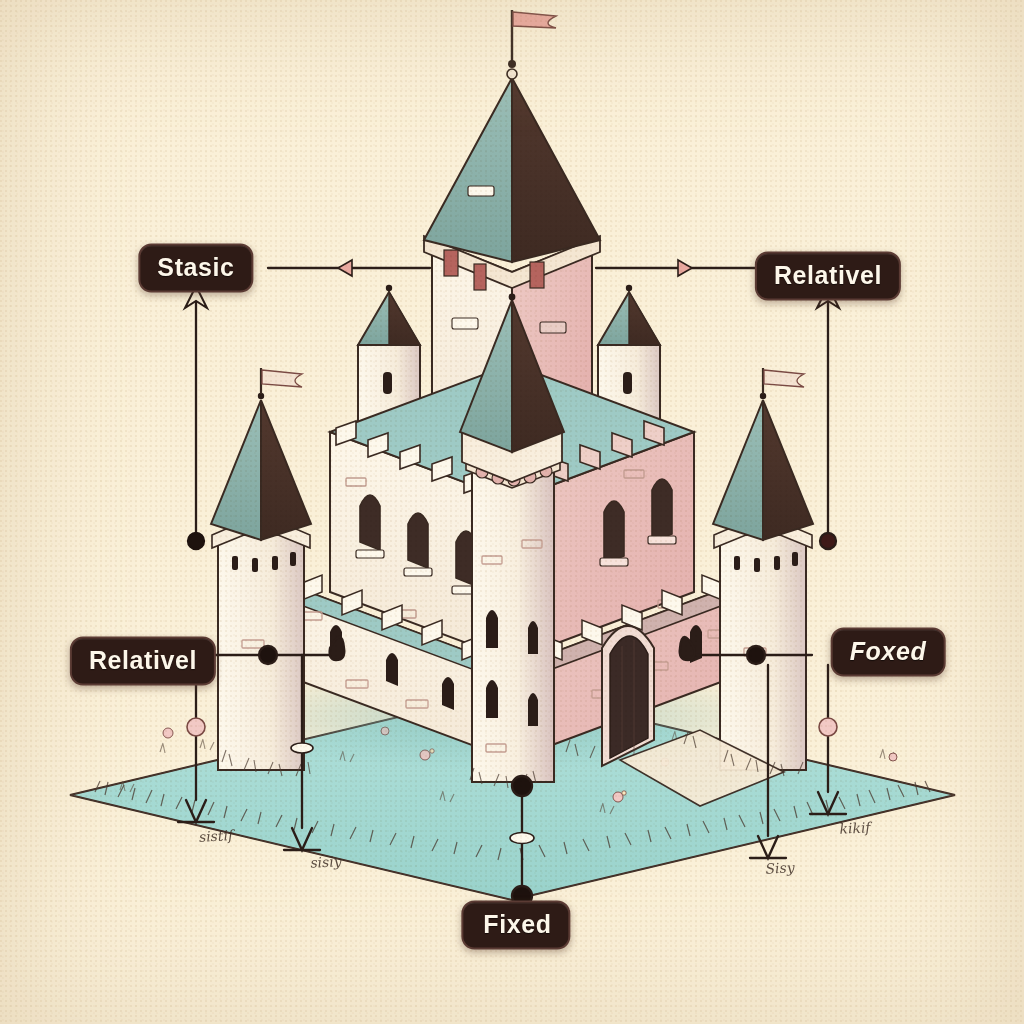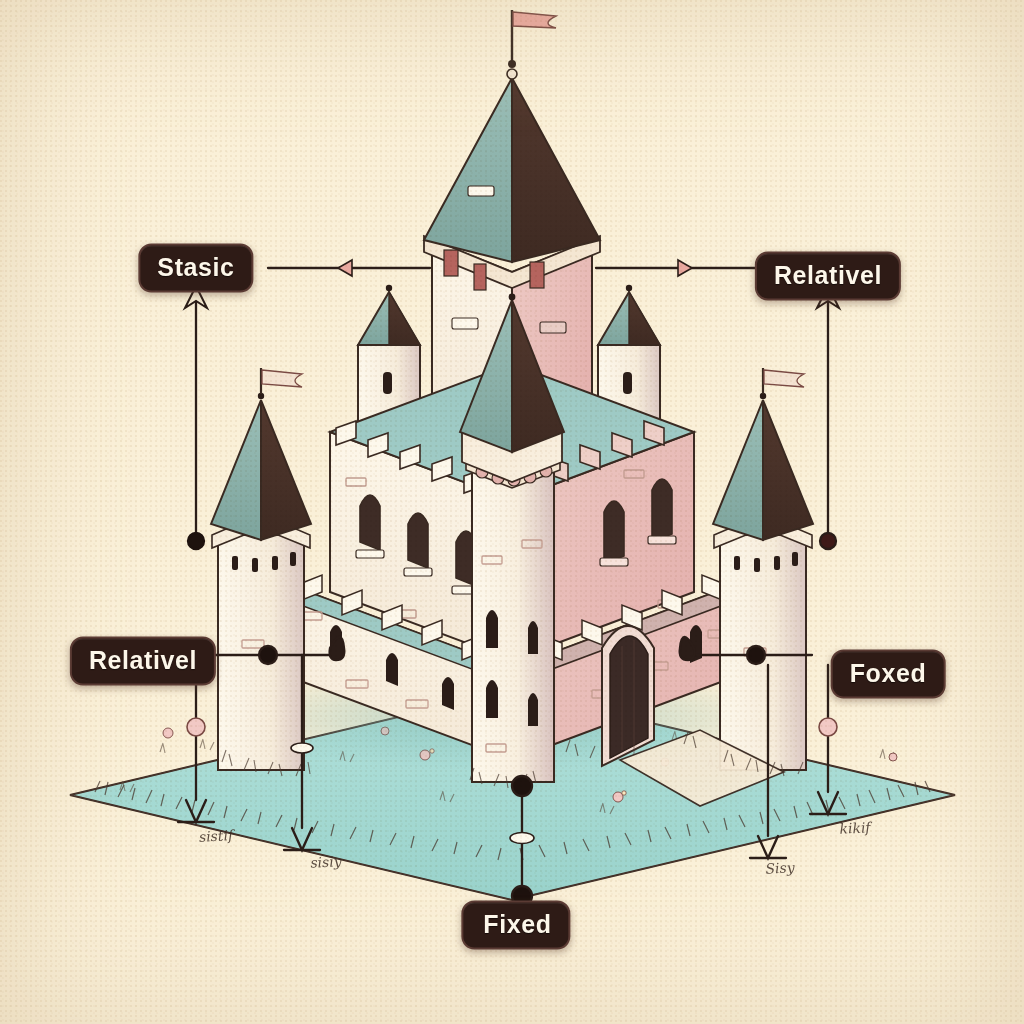--- a/index.html
+++ b/index.html
@@ -428,21 +428,21 @@
 
   <div class="paper-tex"></div>
   <div class="vig"></div>
 
   <div class="label" style="left:196px;top:268px;">Stasic</div>
 
   <div class="label" style="left:828px;top:268px;margin-top:8px;">Relativel</div>
 
   <div class="label" style="left:143px;top:661px;">Relativel</div>
 
-  <div class="label" style="left:888px;top:674px;">Foxed</div>
+  <div class="label" style="left:888px;top:652px;font-style:italic;">Foxed</div>
 
   <div class="label" style="left:516px;top:925px;padding-left:20px;">Fixed</div>
 
   <div class="scrib" style="left:216px;top:836px;">sistif</div>
   <div class="scrib" style="left:326px;top:862px;">sisiy</div>
   <div class="scrib" style="left:780px;top:868px;">Sisy</div>
   <div class="scrib" style="left:855px;top:828px;">kikif</div>
 
 </div>
 

